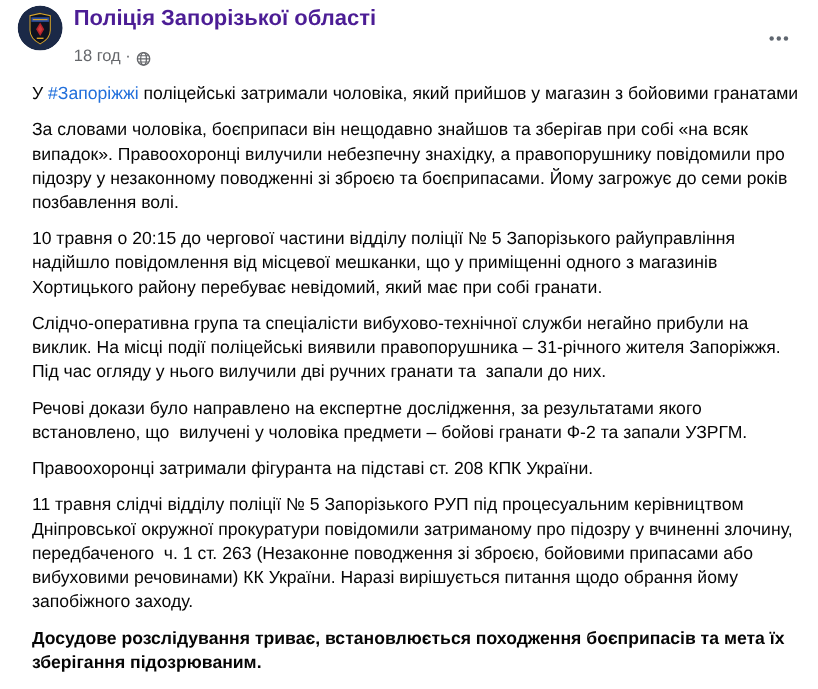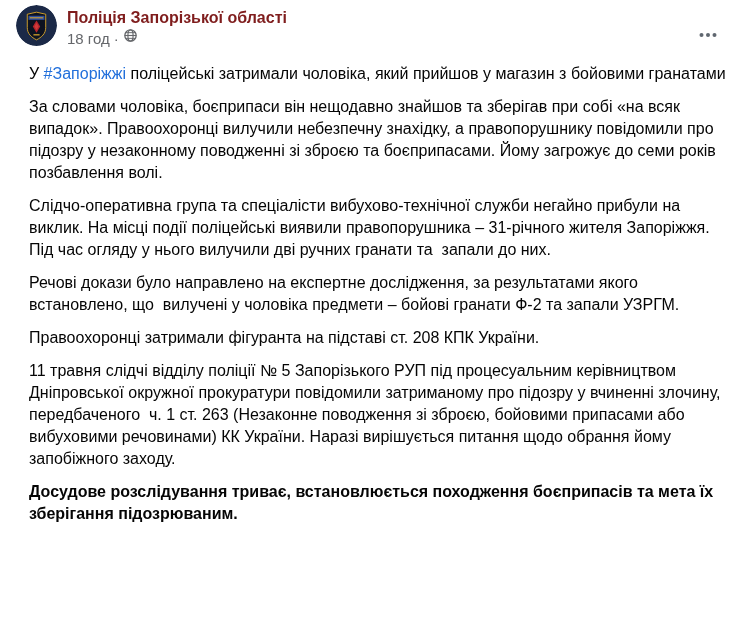--- a/index.html
+++ b/index.html
@@ -21,32 +21,32 @@
   }
   .avatar {
     width: 41px; height: 41px;
     border-radius: 50%;
     flex: 0 0 41px;
     cursor: pointer;
     display: block;
   }
   .header-text { display: flex; flex-direction: column; padding-top: 2px; }
   .page-name {
-    font-size: 16px;
+    font-size: 20px;
     font-weight: 700;
-    color: #7f1d1d;
+    color: #4c1d95;
     line-height: 21px;
     text-decoration: none;
     cursor: pointer;
   }
   .meta-row {
     display: flex;
-    align-items: flex-start;
+    align-items: flex-end;
     gap: 4px;
-    margin-top: 1px;
+    margin-top: 13px;
     font-size: 15px;
     color: #65676b;
     line-height: 19px;
   }
   .meta-row a { color: #65676b; text-decoration: none; cursor: pointer; }
   .globe { display: inline-block; margin-left: 1px; }
   .more-btn {
     position: absolute;
     right: 4px; top: 14px;
     background: none; border: none;
@@ -102,20 +102,21 @@
         <circle cx="10" cy="10" r="2" fill="#606770"></circle>
         <circle cx="16.5" cy="10" r="2" fill="#606770"></circle>
       </svg>
     </button>
 
   </div>
 
   <div class="post-body">
     <p><span>У </span><a class="hashtag">#Запоріжжі</a><span> поліцейські затримали чоловіка, який прийшов у магазин з бойовими гранатами</span></p>
     <p>За словами чоловіка, боєприпаси він нещодавно знайшов та зберігав при собі «на всяк випадок». Правоохоронці вилучили небезпечну знахідку, а правопорушнику повідомили про підозру у незаконному поводженні зі зброєю та боєприпасами. Йому загрожує до семи років позбавлення волі.</p>
+    <p>10 травня о 20:15 до чергової частини відділу поліції № 5 Запорізького райуправління надійшло повідомлення від місцевої мешканки, що у приміщенні одного з магазинів Хортицького району перебуває невідомий, який має при собі гранати.</p>
     <p>Слідчо-оперативна група та спеціалісти вибухово-технічної служби негайно прибули на виклик. На місці події поліцейські виявили правопорушника – 31-річного жителя Запоріжжя. Під час огляду у нього вилучили дві ручних гранати та  запали до них.</p>
     <p>Речові докази було направлено на експертне дослідження, за результатами якого встановлено, що  вилучені у чоловіка предмети – бойові гранати Ф-2 та запали УЗРГМ.</p>
     <p>Правоохоронці затримали фігуранта на підставі ст. 208 КПК України.</p>
     <p>11 травня слідчі відділу поліції № 5 Запорізького РУП під процесуальним керівництвом Дніпровської окружної прокуратури повідомили затриманому про підозру у вчиненні злочину, передбаченого  ч. 1 ст. 263 (Незаконне поводження зі зброєю, бойовими припасами або вибуховими речовинами) КК України. Наразі вирішується питання щодо обрання йому запобіжного заходу.</p>
     <p>Досудове розслідування триває, встановлюється походження боєприпасів та мета їх зберігання підозрюваним.</p>
   </div>
 
 </div>
 
 </body></html>

